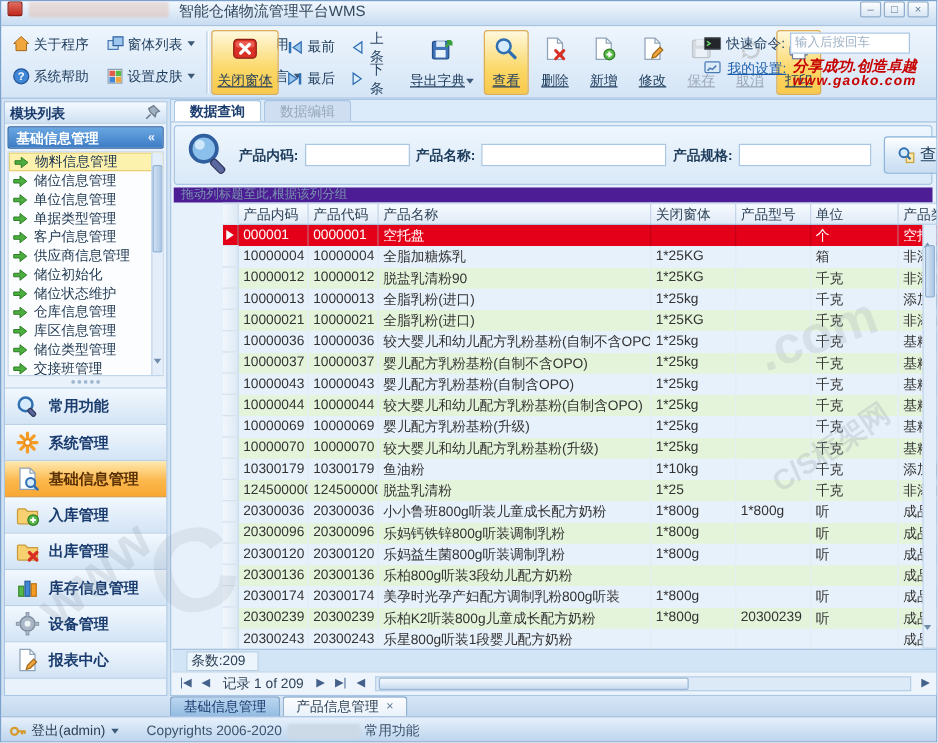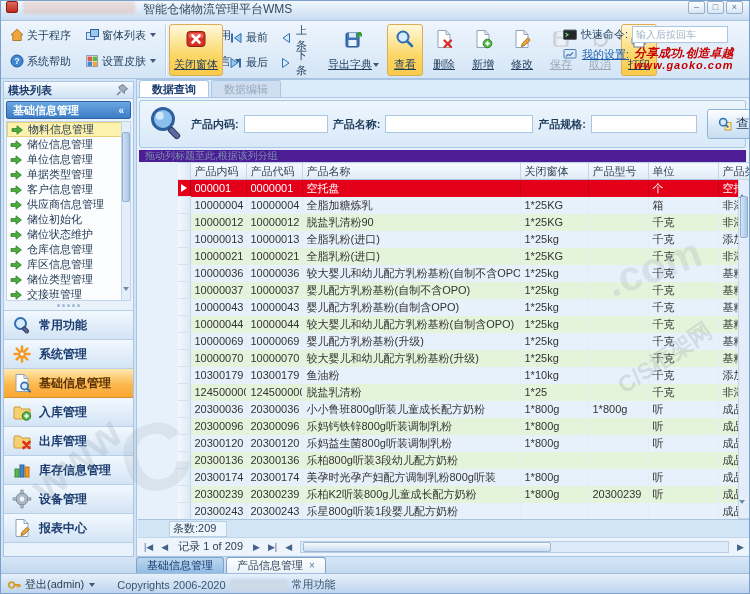--- a/index.html
+++ b/index.html
@@ -79,21 +79,21 @@
 tr.alt td{background:#e4f4da;}
 tr.alt td.ind{background:linear-gradient(90deg,#f2f7fc,#dde9f4);}
 tr.sel td{background:#e50019;color:#fff;border-right-color:#c40016;}
 tr.sel td.ind{background:#e50019;border-right:1px solid #aa0011;}
 .selarrow{display:block;width:0;height:0;border-top:4px solid transparent;border-bottom:4px solid transparent;border-left:6px solid #fff;margin:0 auto;}
 .vscroll{position:absolute;left:601px;top:99px;width:12px;height:340px;background:#e4eefa;border:1px solid #c2d6ea;}
 .vs-thumb{position:absolute;left:1px;top:16px;width:8px;height:42px;background:linear-gradient(90deg,#d6e5f4,#aac6e4);border:1px solid #8fb0d4;border-radius:2px;}
 .vs-up{position:absolute;top:2px;left:0;width:10px;}
 .vs-dn{position:absolute;bottom:2px;left:0;width:10px;}
 .summary{position:absolute;left:1px;top:439px;width:612px;height:18px;background:#d2e5f7;border-top:1px solid #aac4de;display:flex;align-items:center;}
-.sum-cell{margin-left:31px;width:58px;height:16px;background:#ecf4fc;border:1px solid #b9cfe6;display:flex;align-items:center;padding:0 3px;color:#2e4257;}
+.sum-cell{margin-left:11px;width:58px;height:16px;background:#ecf4fc;border:1px solid #b9cfe6;display:flex;align-items:center;padding:0 3px;color:#2e4257;}
 .pager{position:absolute;left:1px;top:457px;width:612px;height:18px;background:#edf4fc;border-top:1px solid #c2d6ea;display:flex;align-items:center;gap:4px;padding:0 4px;color:#44618a;}
 .pbtn{font-size:9px;color:#44618a;padding:0 2px;}
 .pb-label{color:#2e4257;font-size:11px;padding:0 4px;}
 .ptrack{flex:1;height:12px;background:#dce9f6;border:1px solid #b9cfe6;position:relative;margin:0 2px;}
 .pthumb{position:absolute;left:2px;top:0;width:58%;height:10px;background:linear-gradient(#f6fafd,#c9dcf0);border:1px solid #9db9d8;border-radius:2px;}
 
 .mdi{position:absolute;left:0;top:556px;width:100%;height:17px;background:linear-gradient(#d6e6f6,#c2d8ee);display:flex;align-items:flex-end;padding-left:135px;border-bottom:1px solid #9fbcdd;}
 .mtab{height:16px;display:flex;align-items:center;gap:6px;padding:0 10px;border:1px solid #7fa3c9;border-bottom:none;border-radius:3px 3px 0 0;margin-right:2px;}
 .mtab.inactive{background:linear-gradient(#bcd6ef,#93bce2);color:#1a3c6e;}
 .mtab.active{background:linear-gradient(#fdfeff,#e8f1fa);color:#2e4257;}

